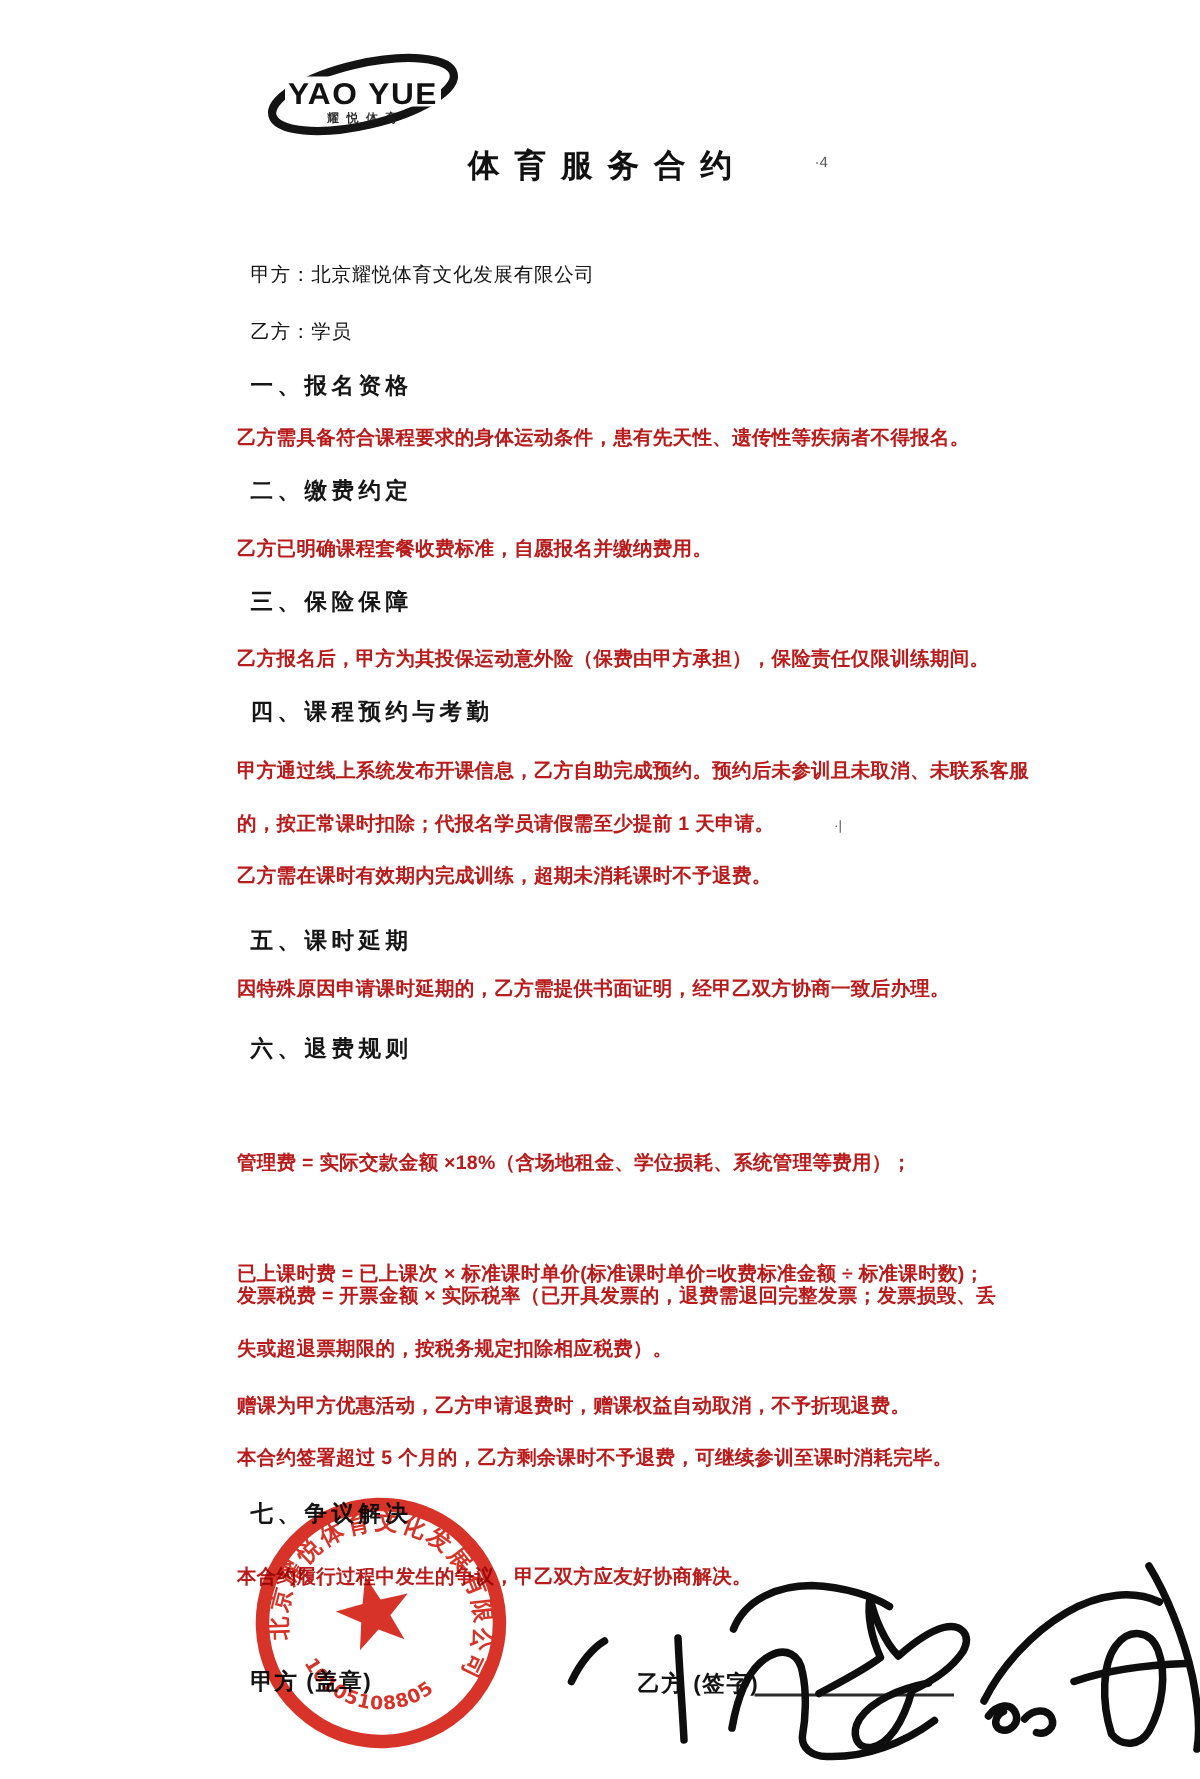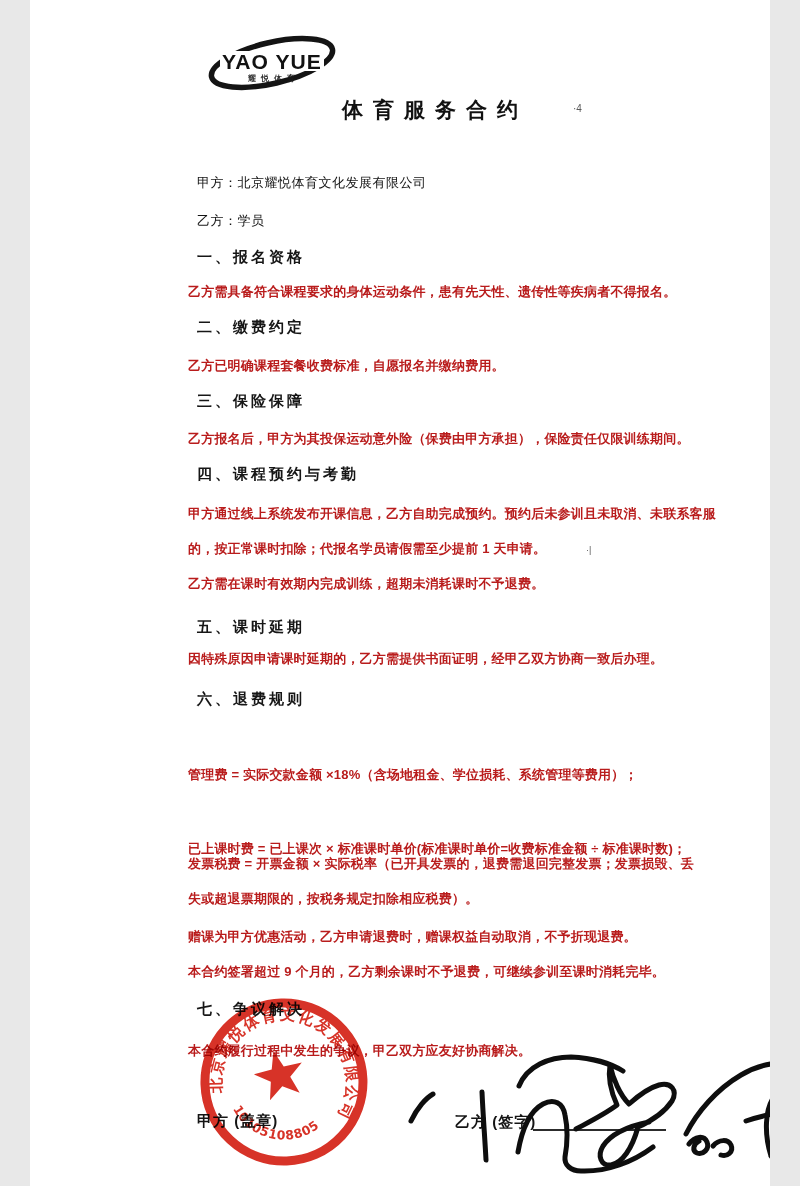--- a/index.html
+++ b/index.html
@@ -1,18 +1,18 @@
 <!DOCTYPE html>
 <html><head>
 <meta charset="utf-8">
 <style>
   html,body{margin:0;padding:0;background:#e8e8e8;}
   .page{
     position:relative;
-    width:740px;height:1186px;
+    width:800px;height:1186px;
     margin:0 auto;
     background:#ffffff;
     overflow:hidden;
     font-family:"Liberation Sans","DejaVu Sans",sans-serif;
     color:#1b1b1b;
   }
   .abs{position:absolute;white-space:nowrap;}
   .doc-title{
     left:0;width:800px;top:96px;
     text-align:center;
@@ -91,21 +91,21 @@
 
   <div class="abs heading" style="top:618px">五、课时延期</div>
   <div class="abs body-line" style="top:650px">因特殊原因申请课时延期的，乙方需提供书面证明，经甲乙双方协商一致后办理。</div>
 
   <div class="abs heading" style="top:690px">六、退费规则</div>
   <div class="abs body-line" style="top:766px">管理费 = 实际交款金额 ×18%（含场地租金、学位损耗、系统管理等费用）；</div>
   <div class="abs body-line" style="top:840px">已上课时费 = 已上课次 × 标准课时单价(标准课时单价=收费标准金额 ÷ 标准课时数)；</div>
   <div class="abs body-line" style="top:855px">发票税费 = 开票金额 × 实际税率（已开具发票的，退费需退回完整发票；发票损毁、丢</div>
   <div class="abs body-line" style="top:890px">失或超退票期限的，按税务规定扣除相应税费）。</div>
   <div class="abs body-line" style="top:928px">赠课为甲方优惠活动，乙方申请退费时，赠课权益自动取消，不予折现退费。</div>
-  <div class="abs body-line" style="top:963px">本合约签署超过 9 个月的，乙方剩余课时不予退费，可继续参训至课时消耗完毕。</div>
+  <div class="abs body-line" style="top:963px">本合约签署超过 5 个月的，乙方剩余课时不予退费，可继续参训至课时消耗完毕。</div>
 
   <div class="abs heading" style="top:1000px">七、争议解决</div>
   <div class="abs body-line" style="top:1042px">本合约履行过程中发生的争议，甲乙双方应友好协商解决。</div>
 
   <div class="abs sign-label" style="left:167px;top:1112px">甲方 (盖章)</div>
   <div class="abs sign-label" style="left:425px;top:1113px">乙方 (签字)</div>
   <div class="sig-underline"></div>
 
   <div class="stamp-wrap">
     <svg width="178" height="178" viewBox="0 0 178 178">

